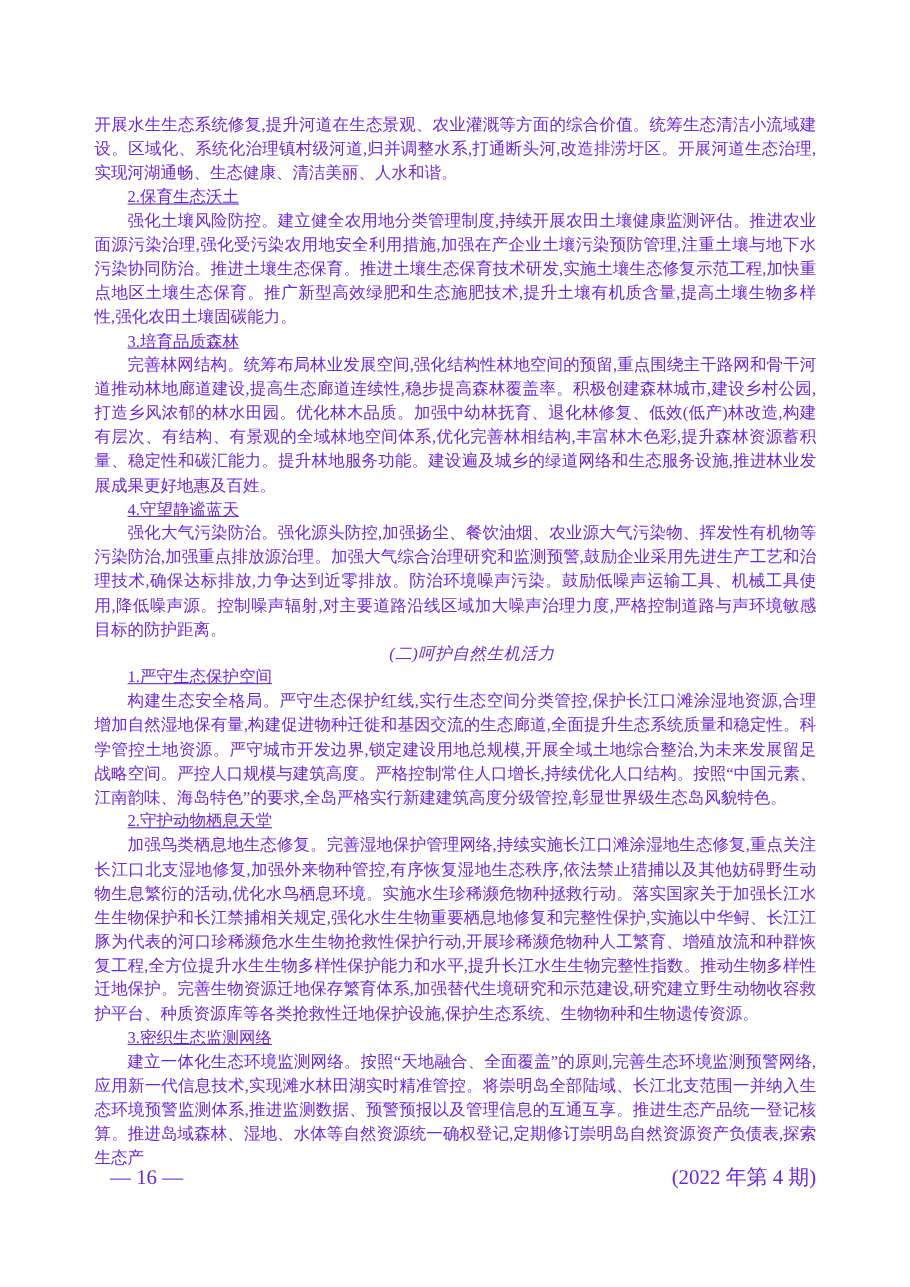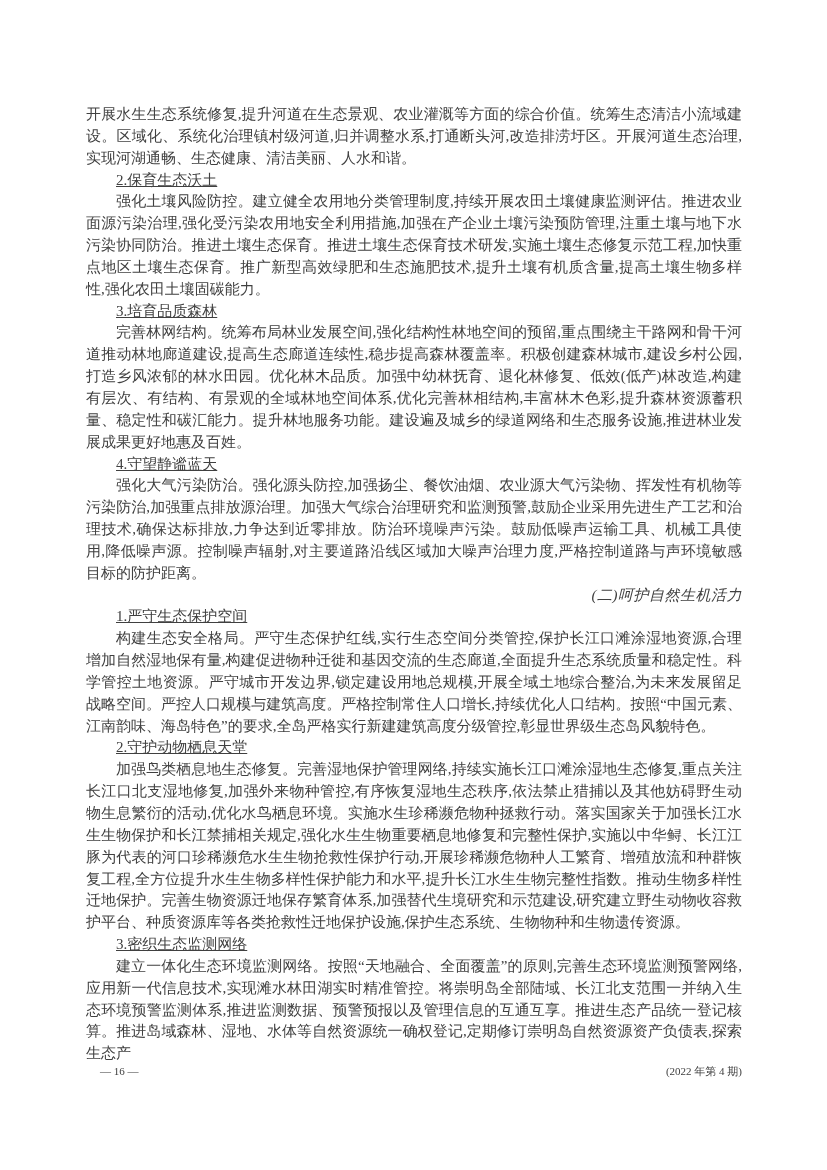--- a/index.html
+++ b/index.html
@@ -7,21 +7,21 @@
     padding: 0;
     background: #ffffff;
   }
   .page {
     position: relative;
     width: 827px;
     height: 1170px;
     background: #ffffff;
     overflow: hidden;
     font-family: "Liberation Serif", "DejaVu Serif", serif;
-    color: #404040;
+    color: #6d28d9;
   }
   .content {
     position: absolute;
     left: 86px;
     top: 104px;
     width: 656px;
     font-size: 15px;
     line-height: 21.85px;
     text-align: justify;
     text-justify: inter-ideograph;
@@ -35,29 +35,29 @@
   .content p.continuation {
     text-indent: 0;
   }
   .content p.heading {
     text-align: left;
     text-decoration: underline;
   }
   .content p.kai-heading {
     font-style: italic;
     letter-spacing: 0.5px;
-    text-align: right;
+    text-align: center;
   }
   .footer {
     position: absolute;
     left: 86px;
     top: 1060px;
     width: 656px;
     height: 22px;
-    font-size: 11px;
+    font-size: 19px;
     line-height: 22px;
   }
   .page-num {
     position: absolute;
     left: 14px;
     top: 0;
   }
   .issue {
     position: absolute;
     left: 0;

